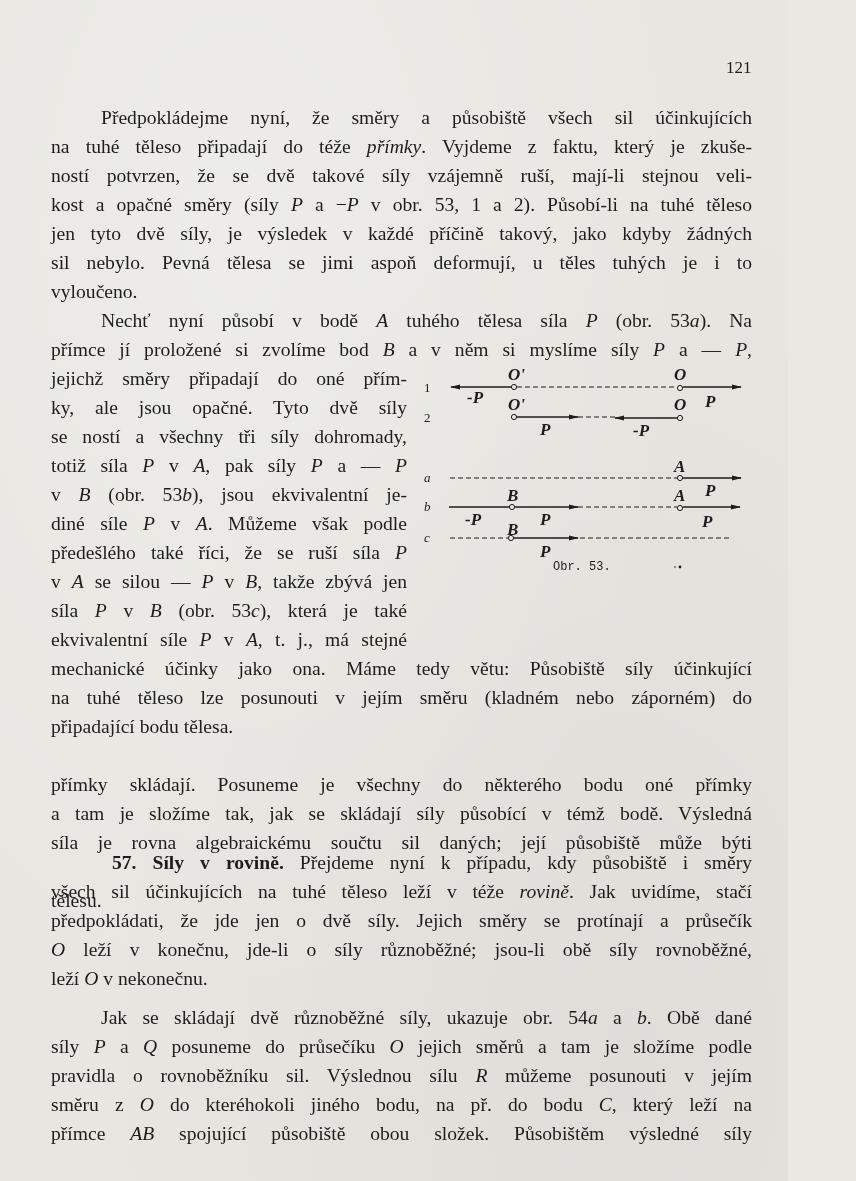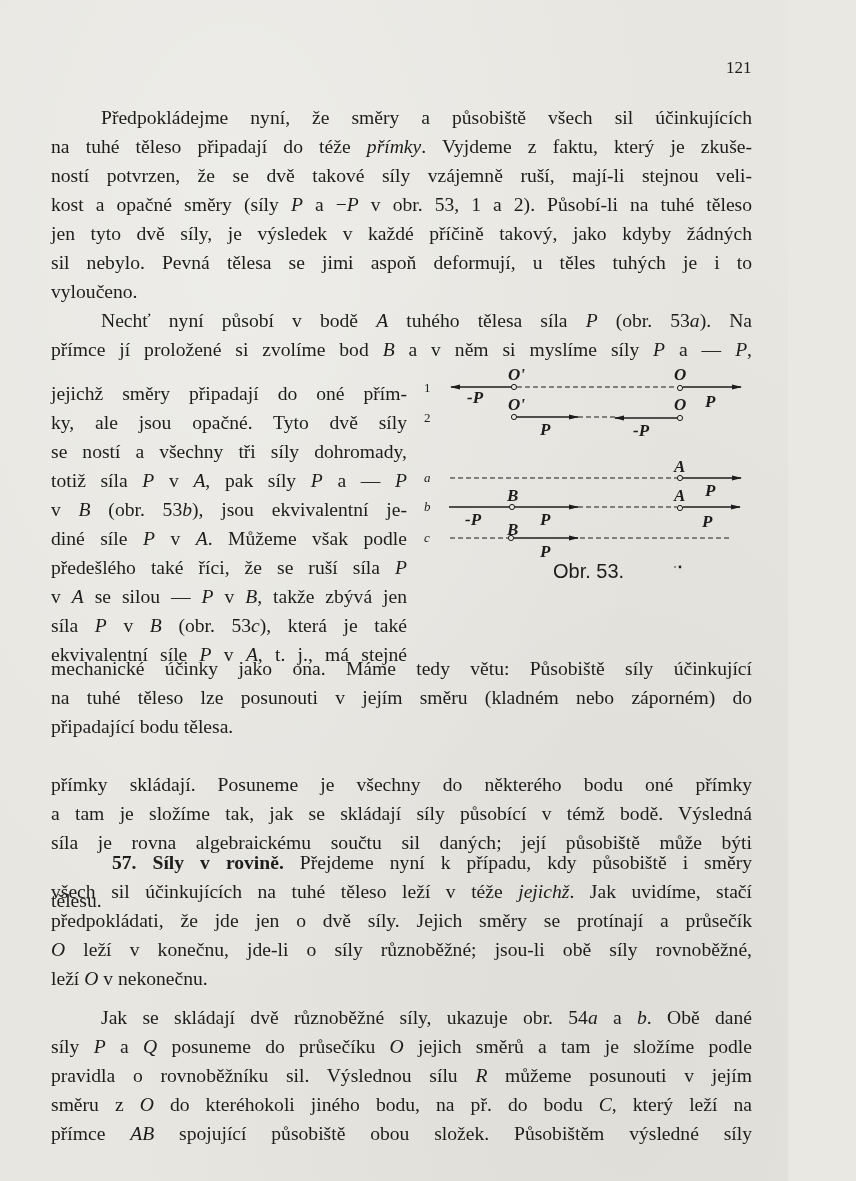--- a/index.html
+++ b/index.html
@@ -21,36 +21,36 @@
     position: absolute; left: 726px; top: 58px;
     font-family: "Liberation Serif", serif; font-size: 17px;
   }
   .line {
     position: absolute; left: 51px; width: 701px;
     font-family: "Liberation Serif", serif;
     font-size: 19.6px; line-height: 29px; height: 29px;
     white-space: nowrap;
     text-align: justify; text-align-last: justify;
   }
-  .line.short { width: 356px; margin-top: 15px; }
+  .line.short { width: 356px; }
   .line.indent { left: 101px; width: 651px; }
   .line.last { text-align-last: left; }
   i, .it { }
   b { font-weight: bold; margin-left: 11px; }
   .fig-label {
     position: absolute; font-family: "Liberation Serif", serif;
     font-style: italic; font-weight: bold; font-size: 17px; line-height: 1;
   }
   .fig-row-num {
     position: absolute; font-family: "Liberation Serif", serif; font-size: 13px; line-height: 1;
   }
   .fig-row-num.it { font-style: italic; }
   .caption {
     position: absolute; left: 553px; top: 560px;
-    font-family: Liberation Sans, sans-serif; font-size: 20px;
+    font-family: Liberation Mono, monospace; font-size: 12px;
   }
 </style>
 </head>
 <body>
 
 <div class="page">
 
   <div class="page-number">121</div>
 
   <div class="line indent" style="top:103px">Předpokládejme nyní, že směry a působiště všech sil účinkujících</div>
@@ -77,21 +77,21 @@
   <div class="line" style="top:683px">na tuhé těleso lze posunouti v jejím směru (kladném nebo záporném) do</div>
   <div class="line last" style="top:712px">připadající bodu tělesa.</div>
 
   <div class="line" style="top:770px">přímky skládají. Posuneme je všechny do některého bodu oné přímky</div>
   <div class="line" style="top:799px">a tam je složíme tak, jak se skládají síly působící v témž bodě. Výsledná</div>
   <div class="line" style="top:828px">síla je rovna algebraickému součtu sil daných; její působiště může býti</div>
   <div class="line last" style="top:886px">tělesu.</div>
 </div>
 
 <div class="line indent" style="top:848px"><b>57. Síly v rovině.</b> Přejdeme nyní k případu, kdy působiště i směry</div>
-<div class="line" style="top:877px">všech sil účinkujících na tuhé těleso leží v téže <i>jejichž</i>. Jak uvidíme, stačí</div>
+<div class="line" style="top:877px">všech sil účinkujících na tuhé těleso leží v téže <i>rovině</i>. Jak uvidíme, stačí</div>
 <div class="line" style="top:906px">předpokládati, že jde jen o dvě síly. Jejich směry se protínají a průsečík</div>
 <div class="line" style="top:935px"><i>O</i> leží v konečnu, jde-li o síly různoběžné; jsou-li obě síly rovnoběžné,</div>
 <div class="line last" style="top:964px">leží <i>O</i> v nekonečnu.</div>
 
 <div class="line indent" style="top:1003px">Jak se skládají dvě různoběžné síly, ukazuje obr. 54<i>a</i> a <i>b</i>. Obě dané</div>
 <div class="line" style="top:1032px">síly <i>P</i> a <i>Q</i> posuneme do průsečíku <i>O</i> jejich směrů a tam je složíme podle</div>
 <div class="line" style="top:1061px">pravidla o rovnoběžníku sil. Výslednou sílu <i>R</i> můžeme posunouti v jejím</div>
 <div class="line" style="top:1090px">směru z <i>O</i> do kteréhokoli jiného bodu, na př. do bodu <i>C</i>, který leží na</div>
 <div class="line" style="top:1119px">přímce <i>AB</i> spojující působiště obou složek. Působištěm výsledné síly</div>
 

